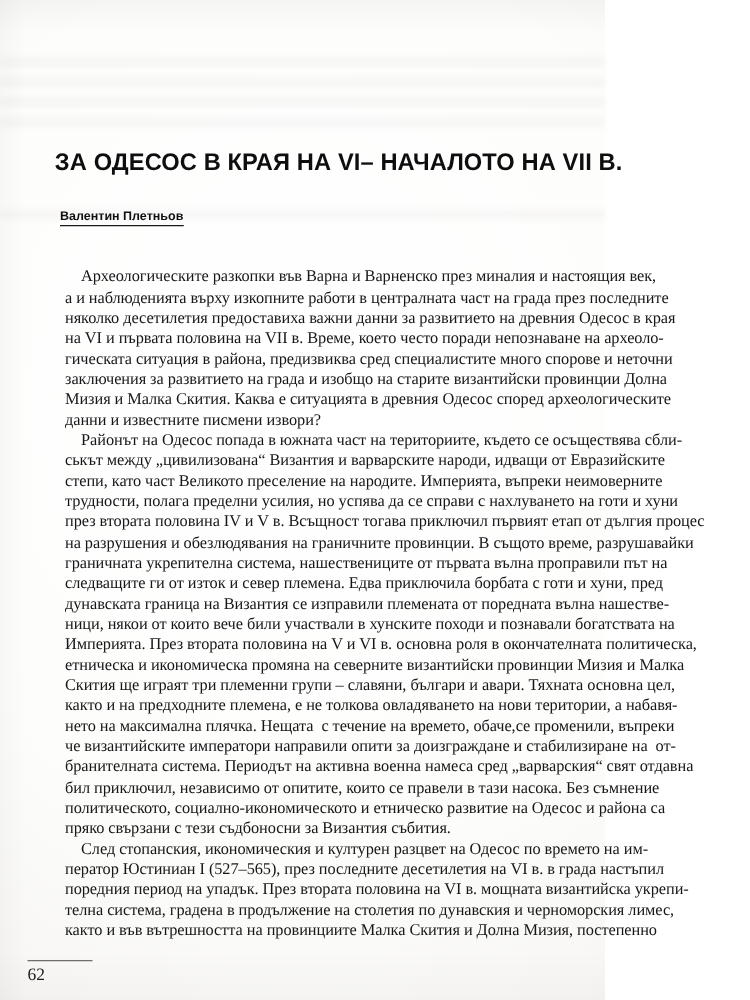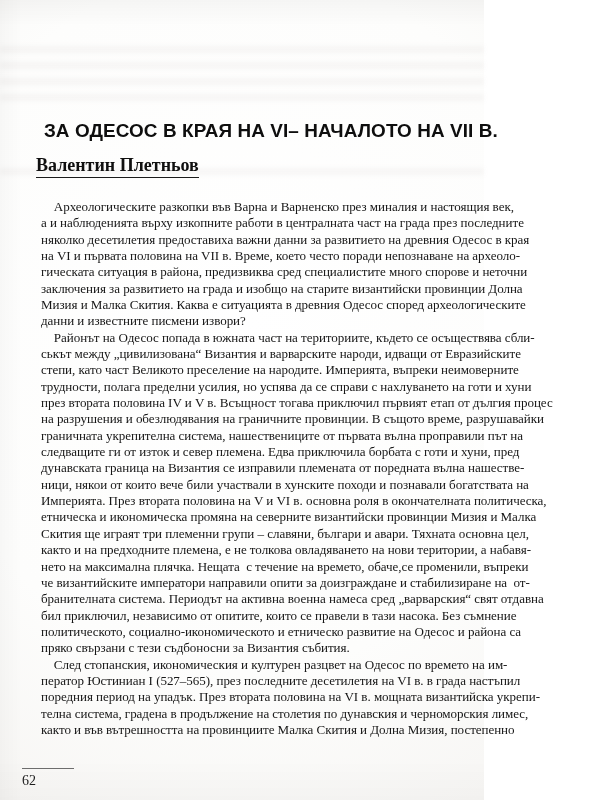--- a/index.html
+++ b/index.html
@@ -80,38 +80,38 @@
     color: #0e0e0e;
     text-align: left;
     padding-left: 8px;
     white-space: nowrap;
     transform: scaleX(0.985);
     transform-origin: left center;
   }
 
   
   .author {
-    margin: 0;
+    margin: 12px;
     padding-top: 15px;
     padding-left: 0px;
-    font-family: Liberation Serif, serif;
+    font-family: Liberation Sans, sans-serif;
     font-weight: bold;
-    font-size: 18px;
+    font-size: 10px;
     line-height: 1.1;
     color: #101010;
   }
   .author-name {
     display: inline-block;
     border-bottom: 1.6px solid #1a1a1a;
     padding-bottom: 1px;
   }
 
   
   .body-text {
-    margin: 5px;
+    margin: 16px;
     padding-top: 16px;
   }
   .para {
     margin: 0;
     font-size: 13.05px;
     line-height: 16.35px;
     color: #161616;
     text-align: left;
     white-space: pre;
     letter-spacing: -0.05px;

